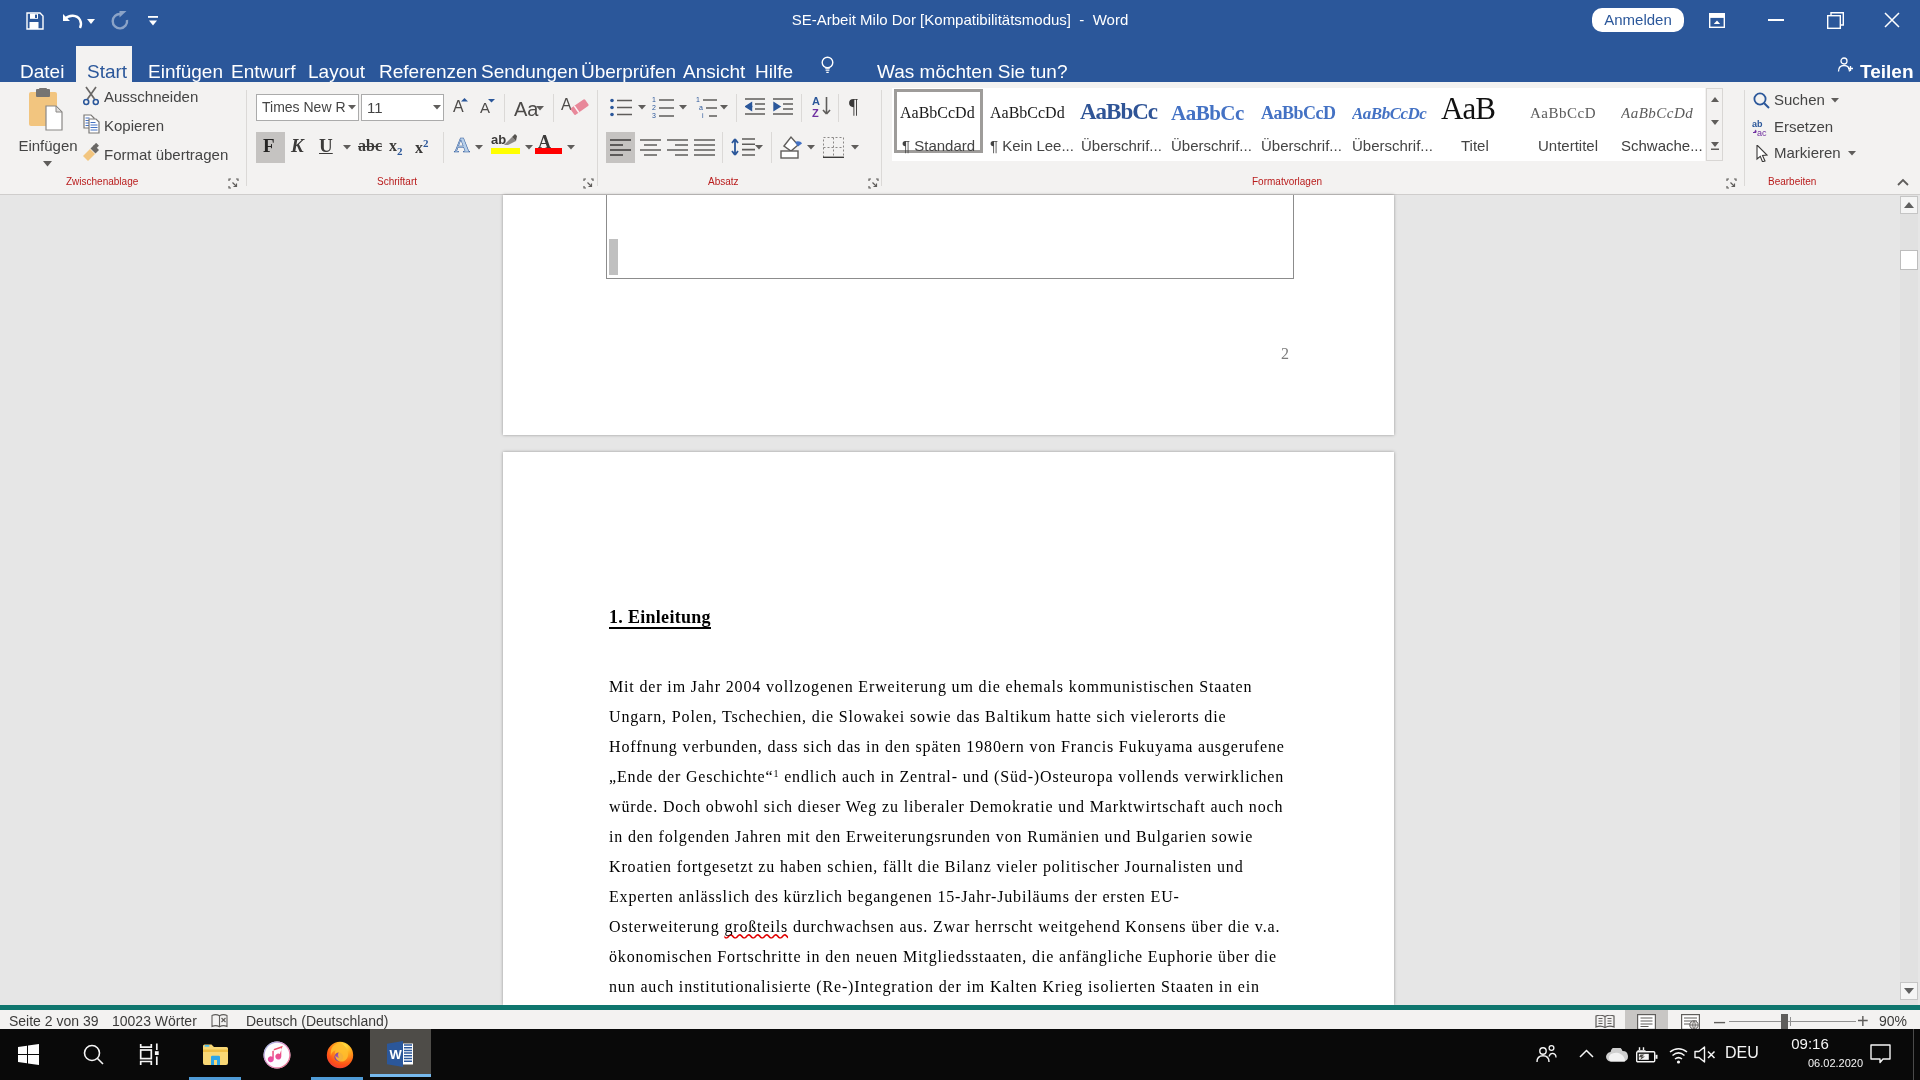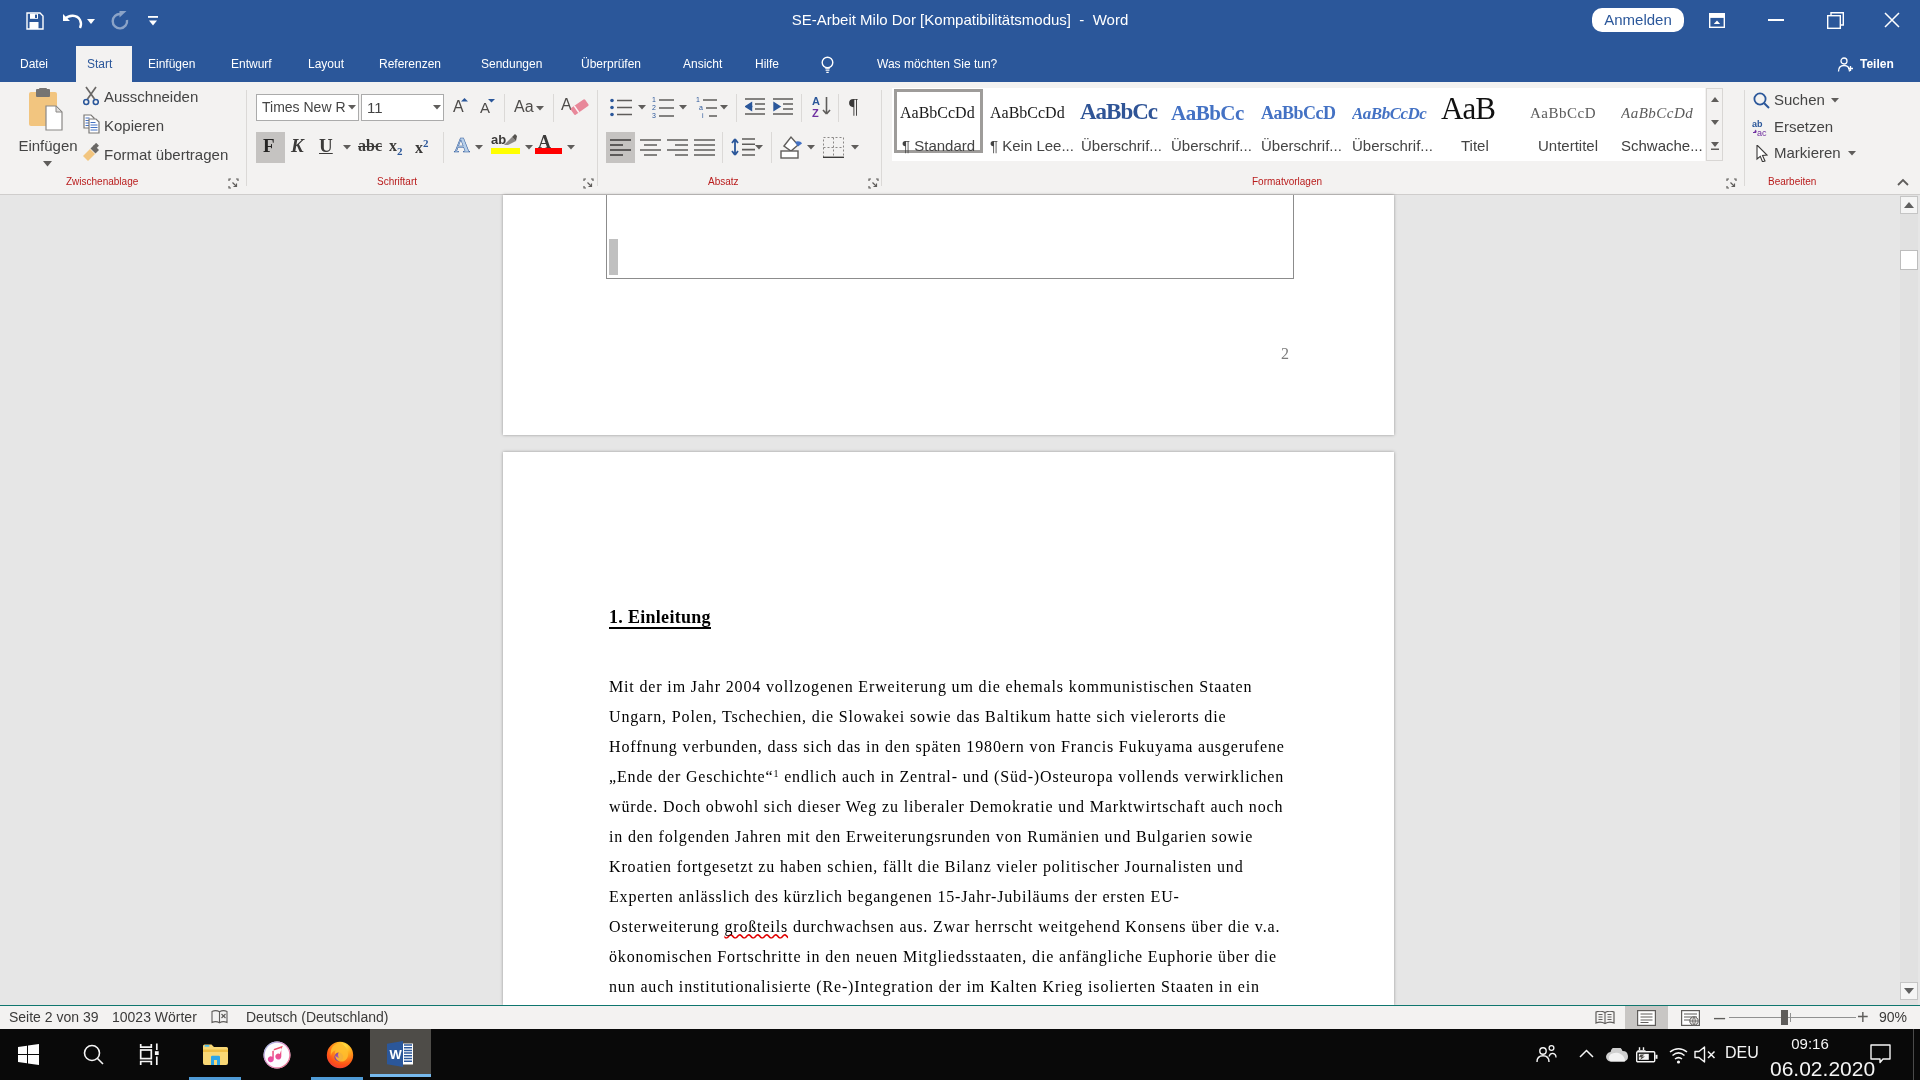--- a/index.html
+++ b/index.html
@@ -2,28 +2,28 @@
 <html lang="de"><head>
 <meta charset="utf-8">
 <title>Word</title>
 <style>
   * { margin:0; padding:0; box-sizing:border-box; }
   html,body { width:1920px; height:1080px; overflow:hidden; }
   body { font-family:"Liberation Sans", sans-serif; position:relative; background:#e6e6e6; }
   .abs { position:absolute; }
   .titlebar { left:0; top:0; width:1920px; height:46px; background:#2b579a; }
   .tabrow { left:0; top:46px; width:1920px; height:36px; background:#2b579a; }
-  .tab { position:absolute; top:0; height:36px; line-height:36px; color:#fff; font-size:12px; }
+  .tab { position:absolute; top:8px; height:36px; line-height:36px; color:#fff; font-size:19px; }
   .ribbon { left:0; top:82px; width:1920px; height:113px; background:#f3f2f1; border-bottom:1px solid #cfcdcc; }
   .gsep { position:absolute; top:8px; width:1px; height:96px; background:#dbd9d7; }
   .glabel { position:absolute; top:94px; font-size:10px; color:#b91c1c; white-space:nowrap; }
   .launcher { position:absolute; width:11px; height:11px; }
   .docarea { left:0; top:195px; width:1920px; height:810px; background:#e6e6e6; }
   .page { position:absolute; background:#fff; box-shadow:0 0 3px rgba(0,0,0,0.35); }
-  .statusbar { left:0; top:1005px; width:1920px; height:24px; background:#f3f2f1; border-top:1px solid #0f766e; font-size:14px; color:#3b3a39; }
+  .statusbar { left:0; top:1005px; width:1920px; height:24px; background:#f3f2f1; border-top:5px solid #0f766e; font-size:14px; color:#3b3a39; }
   .taskbar { left:0; top:1029px; width:1920px; height:51px; background:#090909; }
   .ico { position:absolute; }
   svg { display:block; }
 </style>
 </head>
 <body>
 
 <div class="abs titlebar" id="titlebar">
 
   <svg class="ico" style="left:25px;top:11px" width="20" height="20" viewBox="0 0 20 20">
@@ -152,21 +152,21 @@
     </svg>
   <div class="abs" style="left:453px;top:16px;font-size:16px;color:#4d4b49;">A</div>
   <svg class="ico" style="left:461px;top:16px" width="7" height="3.5" viewBox="0 0 7 3.5">
       <path d="M3.5 0 L7 3.5 H0 z" fill="#2b579a"></path>
     </svg>
   <div class="abs" style="left:480px;top:17px;font-size:15px;color:#4d4b49;">A</div>
   <svg class="ico" style="left:488px;top:17px" width="7" height="3.5" viewBox="0 0 7 3.5">
       <path d="M3.5 3.5 L7 0 H0 z" fill="#2b579a"></path>
     </svg>
   <div class="gsep" style="left:504px;top:12px;height:28px;"></div>
-  <div class="abs" style="left:514px;top:16px;font-size:16px;color:#4d4b49;">Aa</div>
+  <div class="abs" style="left:514px;top:16px;font-size:20px;color:#4d4b49;">Aa</div>
   <svg class="ico" style="left:536px;top:24px" width="8" height="5" viewBox="0 0 8 5">
       <path d="M0 0 h8 l-4 4.6 z" fill="#5f5d5b"></path>
     </svg>
   <div class="gsep" style="left:553px;top:12px;height:28px;"></div>
 
   <div class="abs" style="left:561px;top:14px;font-size:16px;color:#4d4b49;">A</div>
   <svg class="ico" style="left:569px;top:16px" width="21" height="17" viewBox="0 0 21 17">
     <g transform="rotate(-35 10.5 8.5)">
       <rect x="1.5" y="5" width="17.5" height="8" rx="1.2" fill="#e8889a"></rect>
       <rect x="5.8" y="5" width="1.5" height="8" fill="#fff" opacity="0.9"></rect>
@@ -539,19 +539,19 @@
     <path d="M7 14 C9.3 12.2 11.7 12.2 14 14" fill="none" stroke="#f5f5f5" stroke-width="1.5"></path>
     <circle cx="10.5" cy="17" r="1.6" fill="#f5f5f5"></circle>
   </svg>
 
   <svg class="ico" style="left:1694px;top:16px" width="23" height="19" viewBox="0 0 23 19">
     <path d="M1 6.5 h4 L10.5 2 V17 L5 12.5 H1 z" fill="none" stroke="#f5f5f5" stroke-width="1.4" stroke-linejoin="round"></path>
     <path d="M14 6.5 L20.5 13 M20.5 6.5 L14 13" stroke="#f5f5f5" stroke-width="1.5"></path>
   </svg>
   <div class="abs" style="left:1725px;top:15px;color:#f5f5f5;font-size:16px;">DEU</div>
   <div class="abs" style="left:1770px;top:6px;width:80px;color:#f5f5f5;font-size:15px;text-align:center;">09:16</div>
-  <div class="abs" style="left:1770px;top:28px;width:80px;color:#f5f5f5;font-size:21px;text-align:center;">06.02.2020</div>
+  <div class="abs" style="left:1808px;top:28px;width:80px;color:#f5f5f5;font-size:11px;">06.02.2020</div>
 
   <svg class="ico" style="left:1870px;top:15px" width="21" height="21" viewBox="0 0 21 21">
     <path d="M1 1 H20 V15 H13 L10 18.5 V15 H1 z" fill="none" stroke="#f5f5f5" stroke-width="1.4" stroke-linejoin="round"></path>
   </svg>
   <div class="abs" style="left:1913px;top:0;width:1px;height:51px;background:#4a4a4a;"></div>
 </div>
 
 </body></html>

